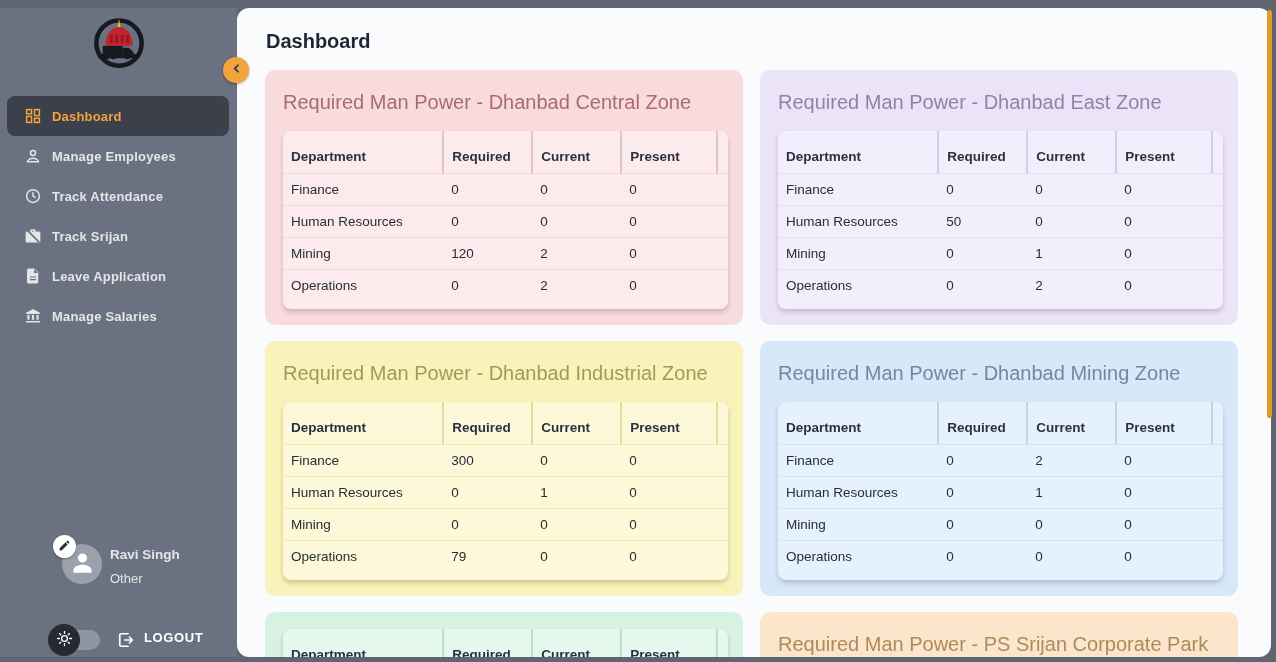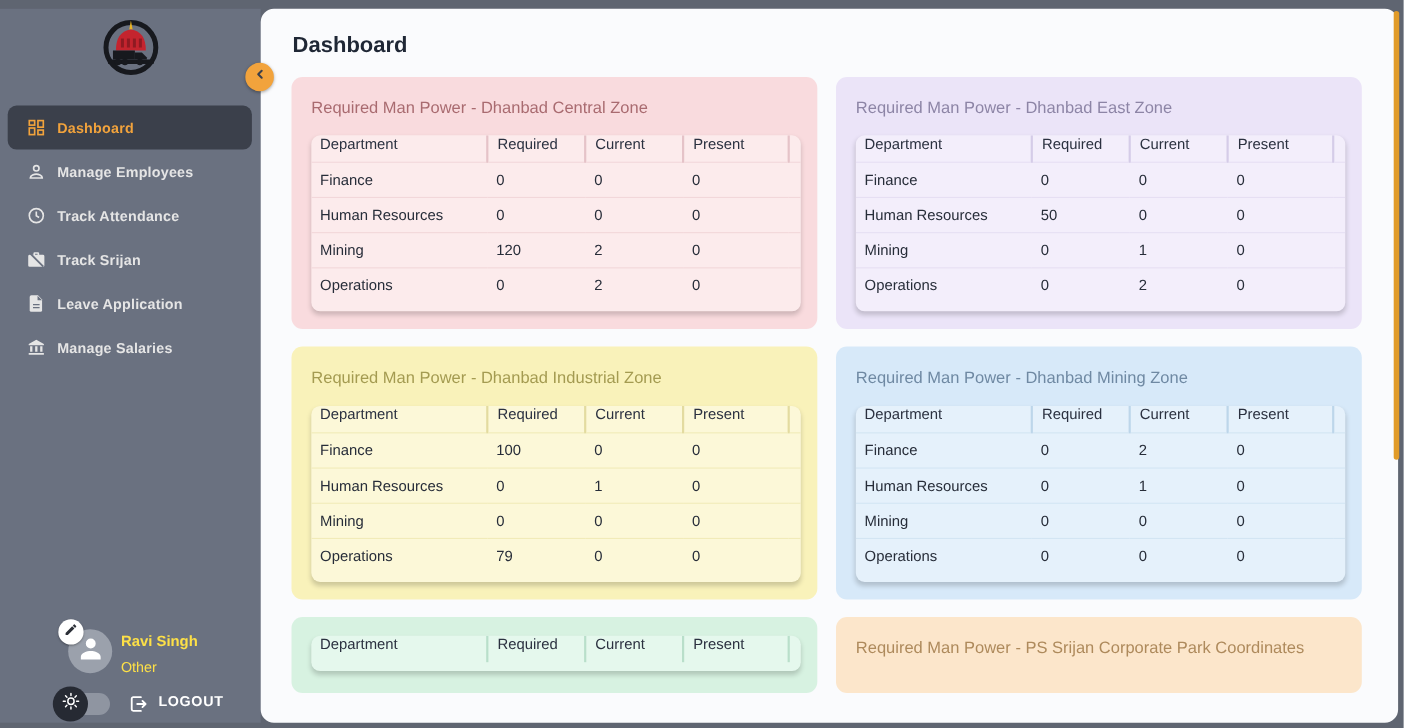--- a/index.html
+++ b/index.html
@@ -10,21 +10,21 @@
   .sidebar { position:absolute; left:0; top:8px; bottom:5px; width:237px; background:#6a7180; }
   .logo-wrap { display:flex; justify-content:center; padding-top:8px; }
   .menu { position:absolute; top:88px; left:0; right:0; }
   .menu-item { display:flex; align-items:center; height:40px; margin:0 8px 0 7px; padding-left:17px;
                border-radius:8px; color:#e5e5e5; cursor:pointer; }
   .menu-item.active { background:#3b404b; color:#f2a33c; }
   .mi-icon { width:18px; height:18px; margin-right:10px; flex:0 0 18px; }
   .mi-icon svg { width:18px; height:18px; display:block; }
   .mi-label { font-size:13px; font-weight:bold; letter-spacing:.2px; white-space:nowrap; }
 
-  .user-block { position:absolute; top:564px; left:0; right:0; height:52px; color:#fde047; }
+  .user-block { position:absolute; top:536px; left:0; right:0; height:52px; color:#e5e5e5; }
   .avatar { position:absolute; left:62px; top:0; width:40px; height:40px; border-radius:50%;
             background:#9ba1ac; display:flex; align-items:center; justify-content:center; }
   .avatar svg { width:27px; height:27px; }
   .edit-badge { position:absolute; left:53px; top:-9px; width:23px; height:23px; border-radius:50%;
                 background:#ffffff; display:flex; align-items:center; justify-content:center;
                 box-shadow:0 1px 2px rgba(0,0,0,.35); cursor:pointer; }
   .edit-badge svg { width:13px; height:13px; }
   .user-name { position:absolute; left:110px; top:3px; font-size:13.5px; font-weight:bold; }
   .user-role { position:absolute; left:110px; top:27px; font-size:13px; }
 
@@ -46,25 +46,25 @@
   .collapse-btn svg { width:17px; height:17px; }
 
   
   .main-panel { position:absolute; left:237px; top:8px; right:5px; bottom:5px; background:#fafbfd;
                 border-radius:12px; overflow:hidden; }
   .page-title { position:absolute; left:29px; top:22px; font-size:20px; font-weight:bold; color:#1f2735; }
   .cards-grid { position:absolute; left:28px; top:62px; width:973px; display:grid;
                 grid-template-columns:1fr 1fr; column-gap:17px; row-gap:16px; }
 
   .card { border-radius:10px; padding:17px 15px 16px 18px; background:var(--cbg); }
-  .card-title { font-size:15px; font-weight:400; color:var(--ctitle); margin-bottom:13px; line-height:1.55; }
+  .card-title { font-size:20px; font-weight:400; color:var(--ctitle); margin-bottom:13px; line-height:1.55; }
   .table-wrap { background:var(--cinner); border-radius:8px; box-shadow:0 3px 5px rgba(0,0,0,.18);
                 padding-bottom:8px; overflow:hidden; }
   table { width:100%; border-collapse:collapse; table-layout:fixed; }
-  th { text-align:left; font-size:13.5px; font-weight:normal; color:#2b3140; padding:0 8px 9px;
+  th { text-align:left; font-size:13.5px; font-weight:bold; color:#2b3140; padding:18px 8px 9px;
        border-right:2px solid var(--csep); }
   th.spacer { border-right:none; }
   tbody tr { border-top:1.5px solid var(--crow); }
   td { font-size:13.5px; color:#272d39; padding:8px 8px; }
 
   .scroll-thumb { position:absolute; top:10px; right:4px; width:5px; height:408px; border-radius:3px;
                   background:#e19b28; z-index:20; cursor:pointer; }
 </style>
 </head>
 <body>
@@ -336,21 +336,21 @@
                 <th>Department</th>
                 <th>Required</th>
                 <th>Current</th>
                 <th>Present</th>
                 <th class="spacer"></th>
               </tr>
             </thead>
             <tbody>
               <tr>
                 <td>Finance</td>
-                <td>100</td>
+                <td>300</td>
                 <td>0</td>
                 <td>0</td>
                 <td></td>
               </tr>
               <tr>
                 <td>Human Resources</td>
                 <td>0</td>
                 <td>1</td>
                 <td>0</td>
                 <td></td>

